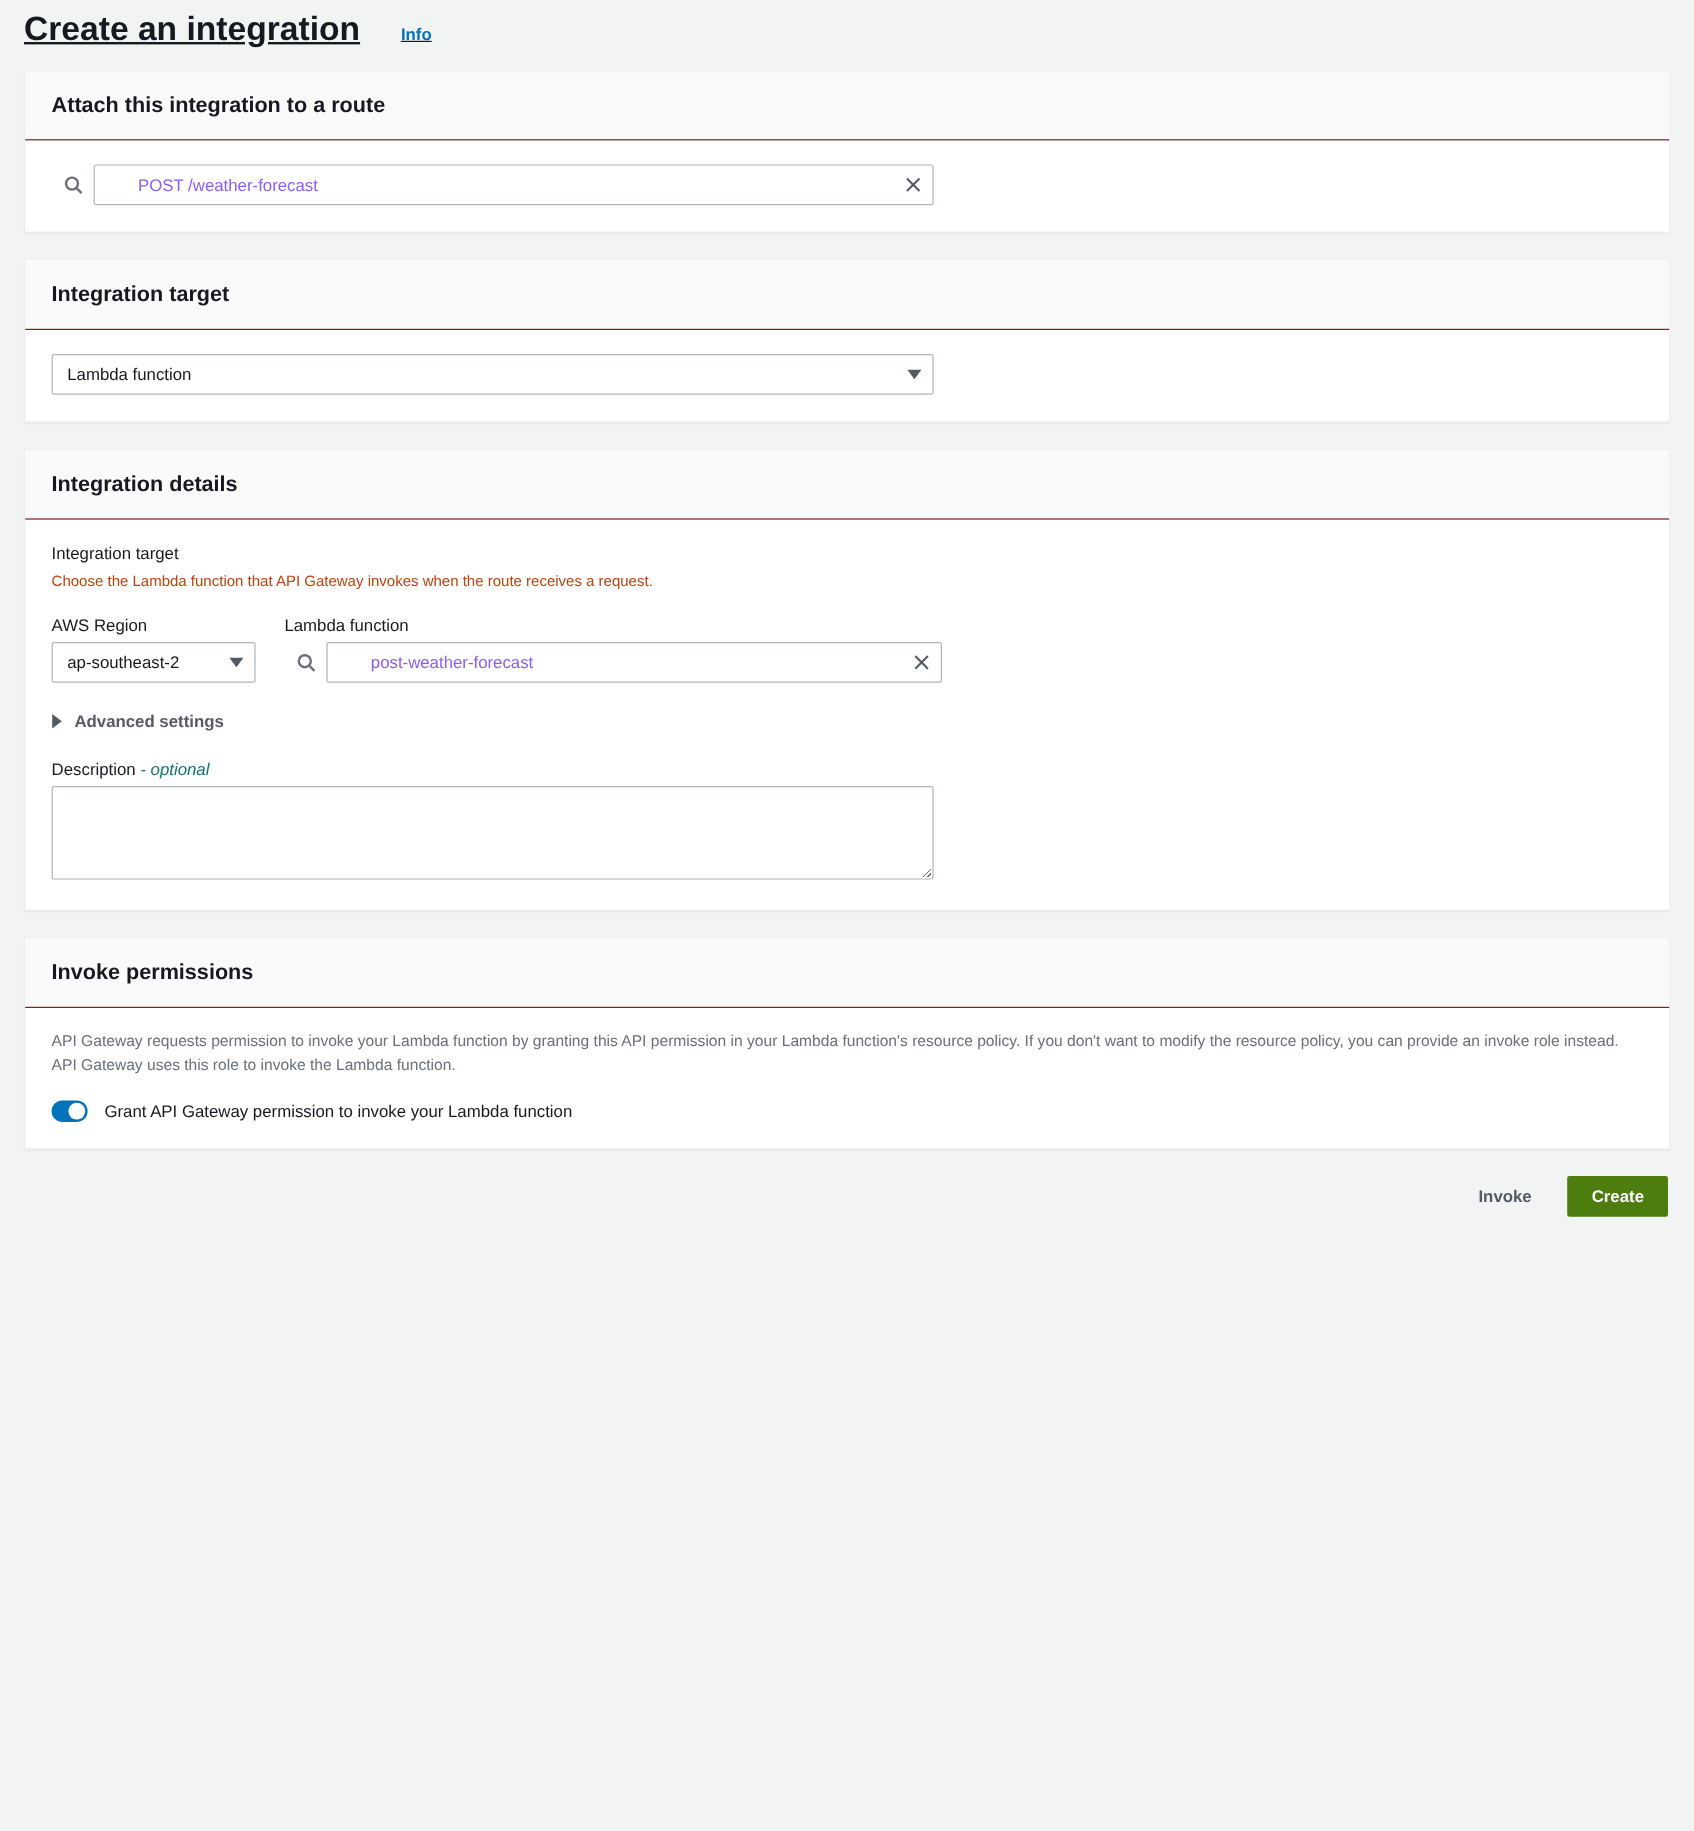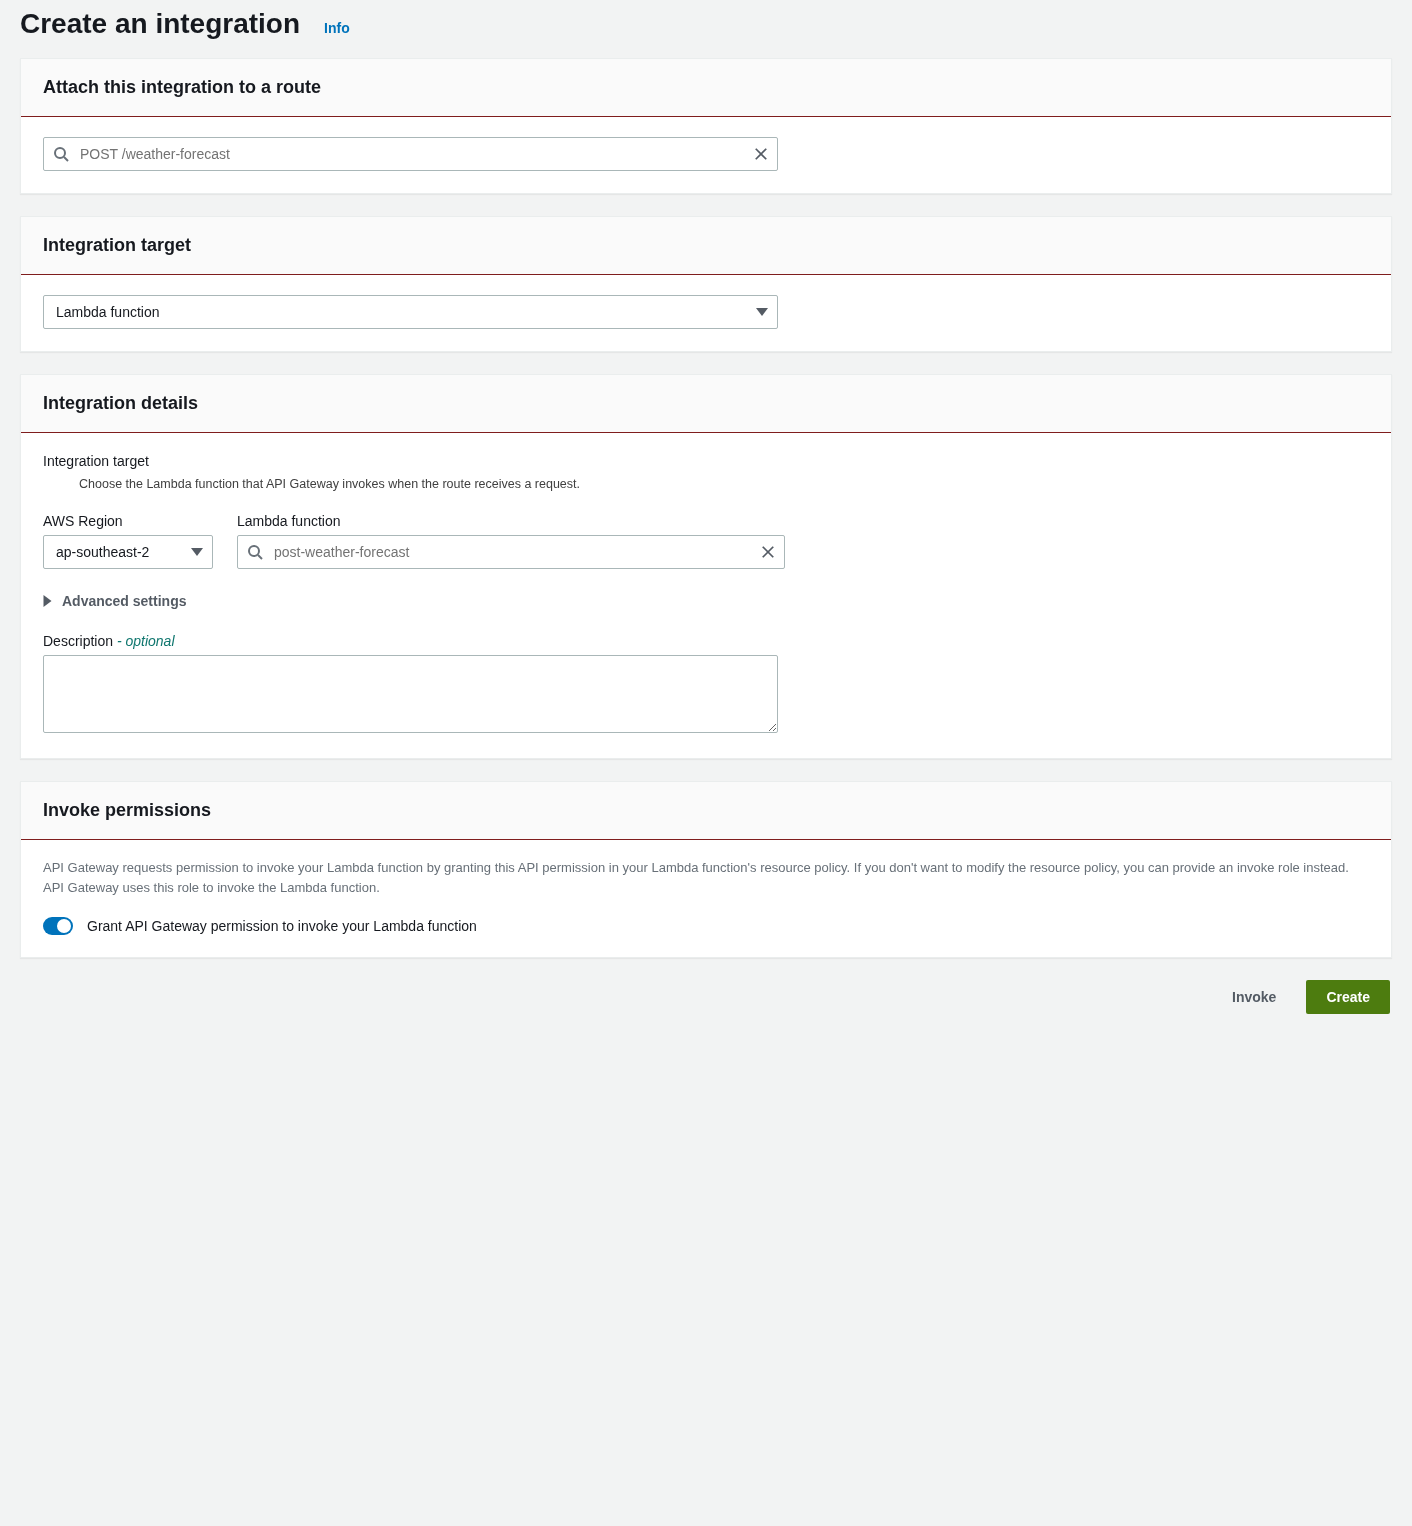--- a/index.html
+++ b/index.html
@@ -4,49 +4,50 @@
 <style>
   * { box-sizing: border-box; margin: 0; padding: 0; }
   body {
     font-family: "Amazon Ember", "Helvetica Neue", Arial, sans-serif;
     background: #f2f3f3;
     color: #16191f;
     font-size: 14px;
     padding: 0;
   }
   .page { padding: 0 20px 20px 20px; }
-  .page-header { display: flex; align-items: baseline; gap: 24px; padding: 8px 0 18px 0; }
+  .page-header { display: flex; align-items: baseline; gap: 34px; padding: 8px 0 18px 0; text-decoration: underline; }
   .page-title { font-size: 28px; font-weight: 700; color: #16191f; }
   .info-link { color: #0073bb; font-size: 14px; font-weight: 700; cursor: pointer; }
   .panel {
     background: #fff;
     border: 1px solid #eaeded;
     box-shadow: 0 1px 1px rgba(0,0,0,0.05);
     margin-bottom: 22px;
   }
   .panel-header {
     background: #fafafa;
     border-bottom: 1px solid #7f1d1d;
     padding: 18px 22px;
   }
   .panel-title { font-size: 18px; font-weight: 700; color: #16191f; }
   .panel-body { padding: 20px 22px 22px 22px; }
   .field-label { font-size: 14px; color: #16191f; margin-bottom: 6px; display: block; }
-  .field-hint { font-size: 12.5px; color: #404040; margin-top: 4px; line-height: 1.45; margin-left: 36px; }
+  .field-hint { font-size: 12.5px; color: #c2410c; margin-top: 4px; line-height: 1.45; }
   .optional { font-style: italic; color: #0f766e; font-weight: 400; }
   .input-wrap { position: relative; display: flex; align-items: center; }
   .input-search {
     width: 100%;
     border: 1px solid #aab7b8;
     border-radius: 2px;
     height: 34px;
     padding: 0 34px 0 36px;
     font-size: 14px;
-    color: #737373;
+    color: #8b5cf6;
     background: #fff;
+    margin-left: 35px;
   }
   .icon-search { position: absolute; left: 10px; top: 50%; transform: translateY(-50%); width: 16px; height: 16px; color: #687078; pointer-events: none; }
   .icon-clear { position: absolute; right: 8px; top: 50%; transform: translateY(-50%); width: 18px; height: 18px; color: #545b64; cursor: pointer; display:flex; align-items:center; justify-content:center; }
   .select-wrap { position: relative; display: inline-block; }
   .select-box {
     width: 100%;
     border: 1px solid #aab7b8;
     border-radius: 2px;
     height: 34px;
     padding: 0 34px 0 12px;

